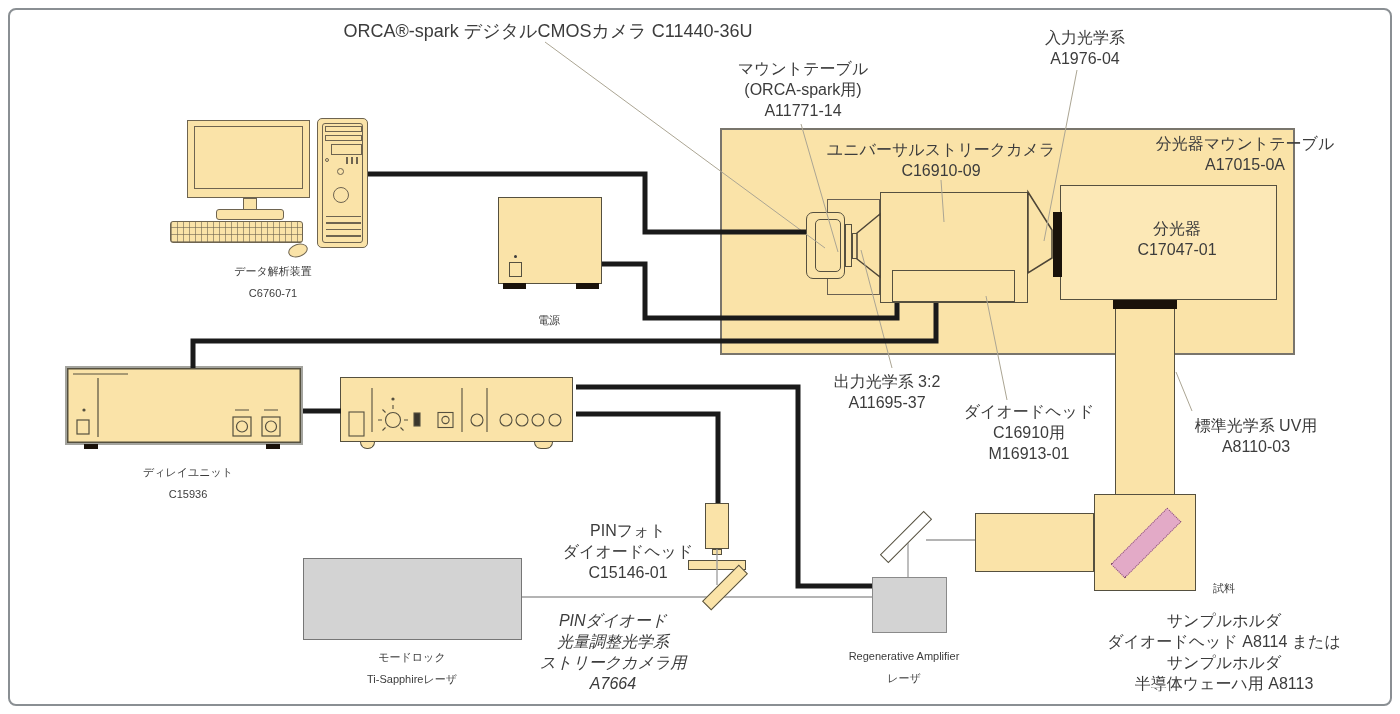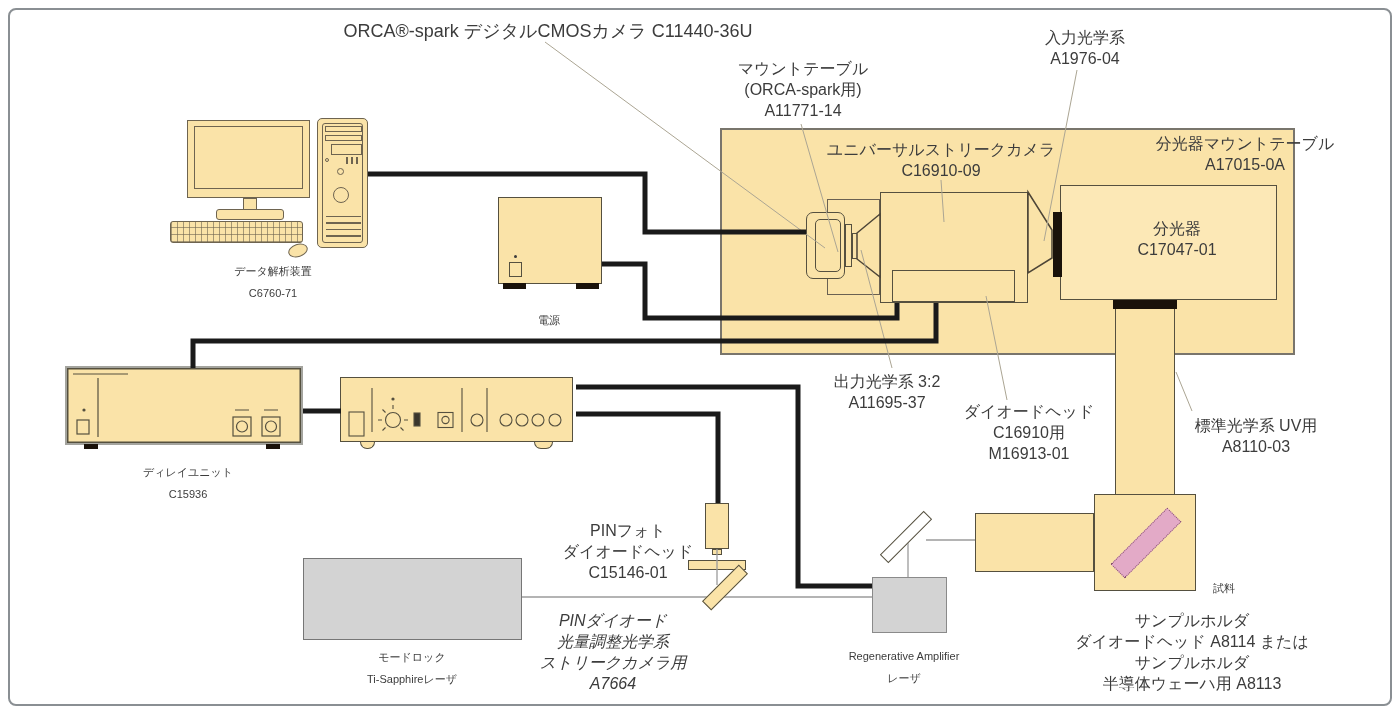--- a/index.html
+++ b/index.html
@@ -244,20 +244,20 @@
 
   <div class="lbl big" style="left:412px;top:646px;">
     <div>モードロック</div>
     <div>Ti-Sapphireレーザ</div>
   </div>
 
   <div class="lbl big" style="left:1224px;top:537px;margin-top:40px;">
     <div>試料</div>
   </div>
 
-  <div class="lbl" style="left:1192px;top:610px;">
+  <div class="lbl" style="left:1224px;top:610px;">
     <div>サンプルホルダ</div>
     <div>ダイオードヘッド A8114 または</div>
     <div>サンプルホルダ</div>
     <div>半導体ウェーハ用 A8113</div>
   </div>
 
 </div>
 
 </body></html>

